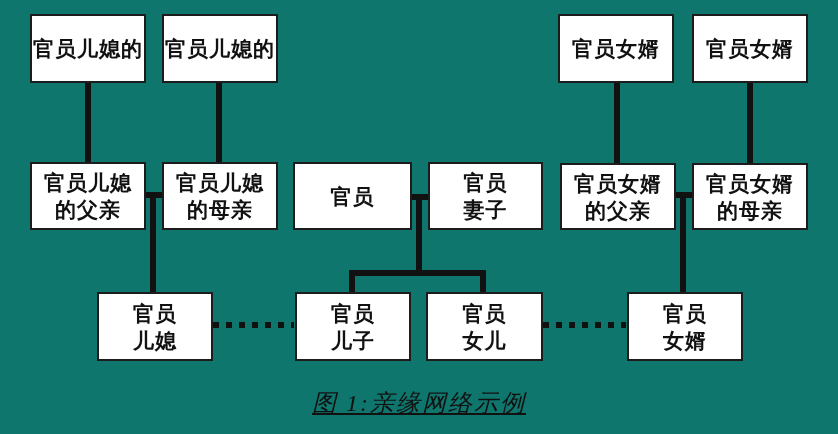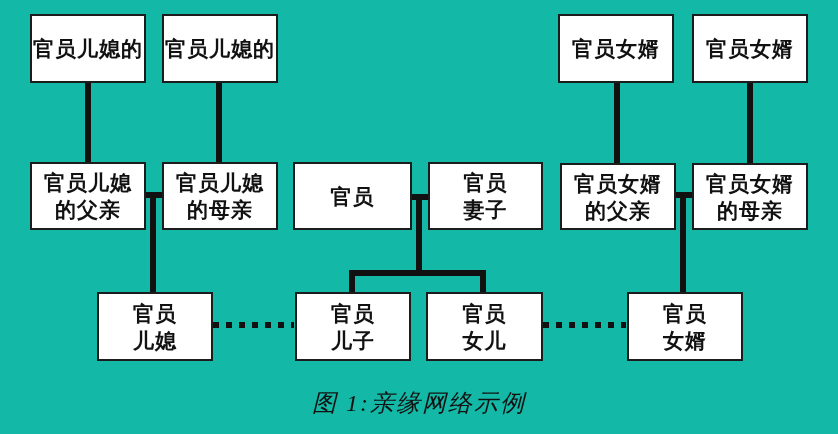--- a/index.html
+++ b/index.html
@@ -1,35 +1,35 @@
 <!DOCTYPE html>
 <html><head>
 <meta charset="utf-8">
 <style>
   html,body{margin:0;padding:0;background:#ffffff;}
   .figure{
-    position:relative;width:838px;height:434px;background:#14b8a6;overflow:hidden;
+    position:relative;width:838px;height:434px;background:#0f766e;overflow:hidden;
     font-family:"Liberation Sans",sans-serif;
   }
   .box{
     position:absolute;box-sizing:border-box;background:#ffffff;
     border:2px solid #1c1c1c;z-index:2;
     display:flex;flex-direction:column;align-items:center;justify-content:center;
     font-size:21px;font-weight:600;color:#111111;line-height:27px;
     text-align:center;letter-spacing:1px;white-space:nowrap;
   }
   .ln:empty{display:none;}
   .edge{position:absolute;background:#111111;z-index:1;}
   .edge.dotted{
     background:repeating-linear-gradient(to right,#111111 0 6px,transparent 6px 13px);
   }
   .caption{
     position:absolute;left:0;right:0;top:387px;text-align:center;
     font-family:"Liberation Serif",serif;font-style:italic;
-    font-size:24px;color:#111111;letter-spacing:2px;
+    font-size:24px;color:#111111;letter-spacing:2px;text-decoration:underline;
   }
 </style>
 </head>
 <body>
 
 <div class="figure">
 
   <div class="edge" style="left:85px;top:78px;width:6px;height:88px"></div>
   <div class="edge" style="left:216px;top:78px;width:6px;height:88px"></div>
   <div class="edge" style="left:614px;top:78px;width:6px;height:89px"></div>

